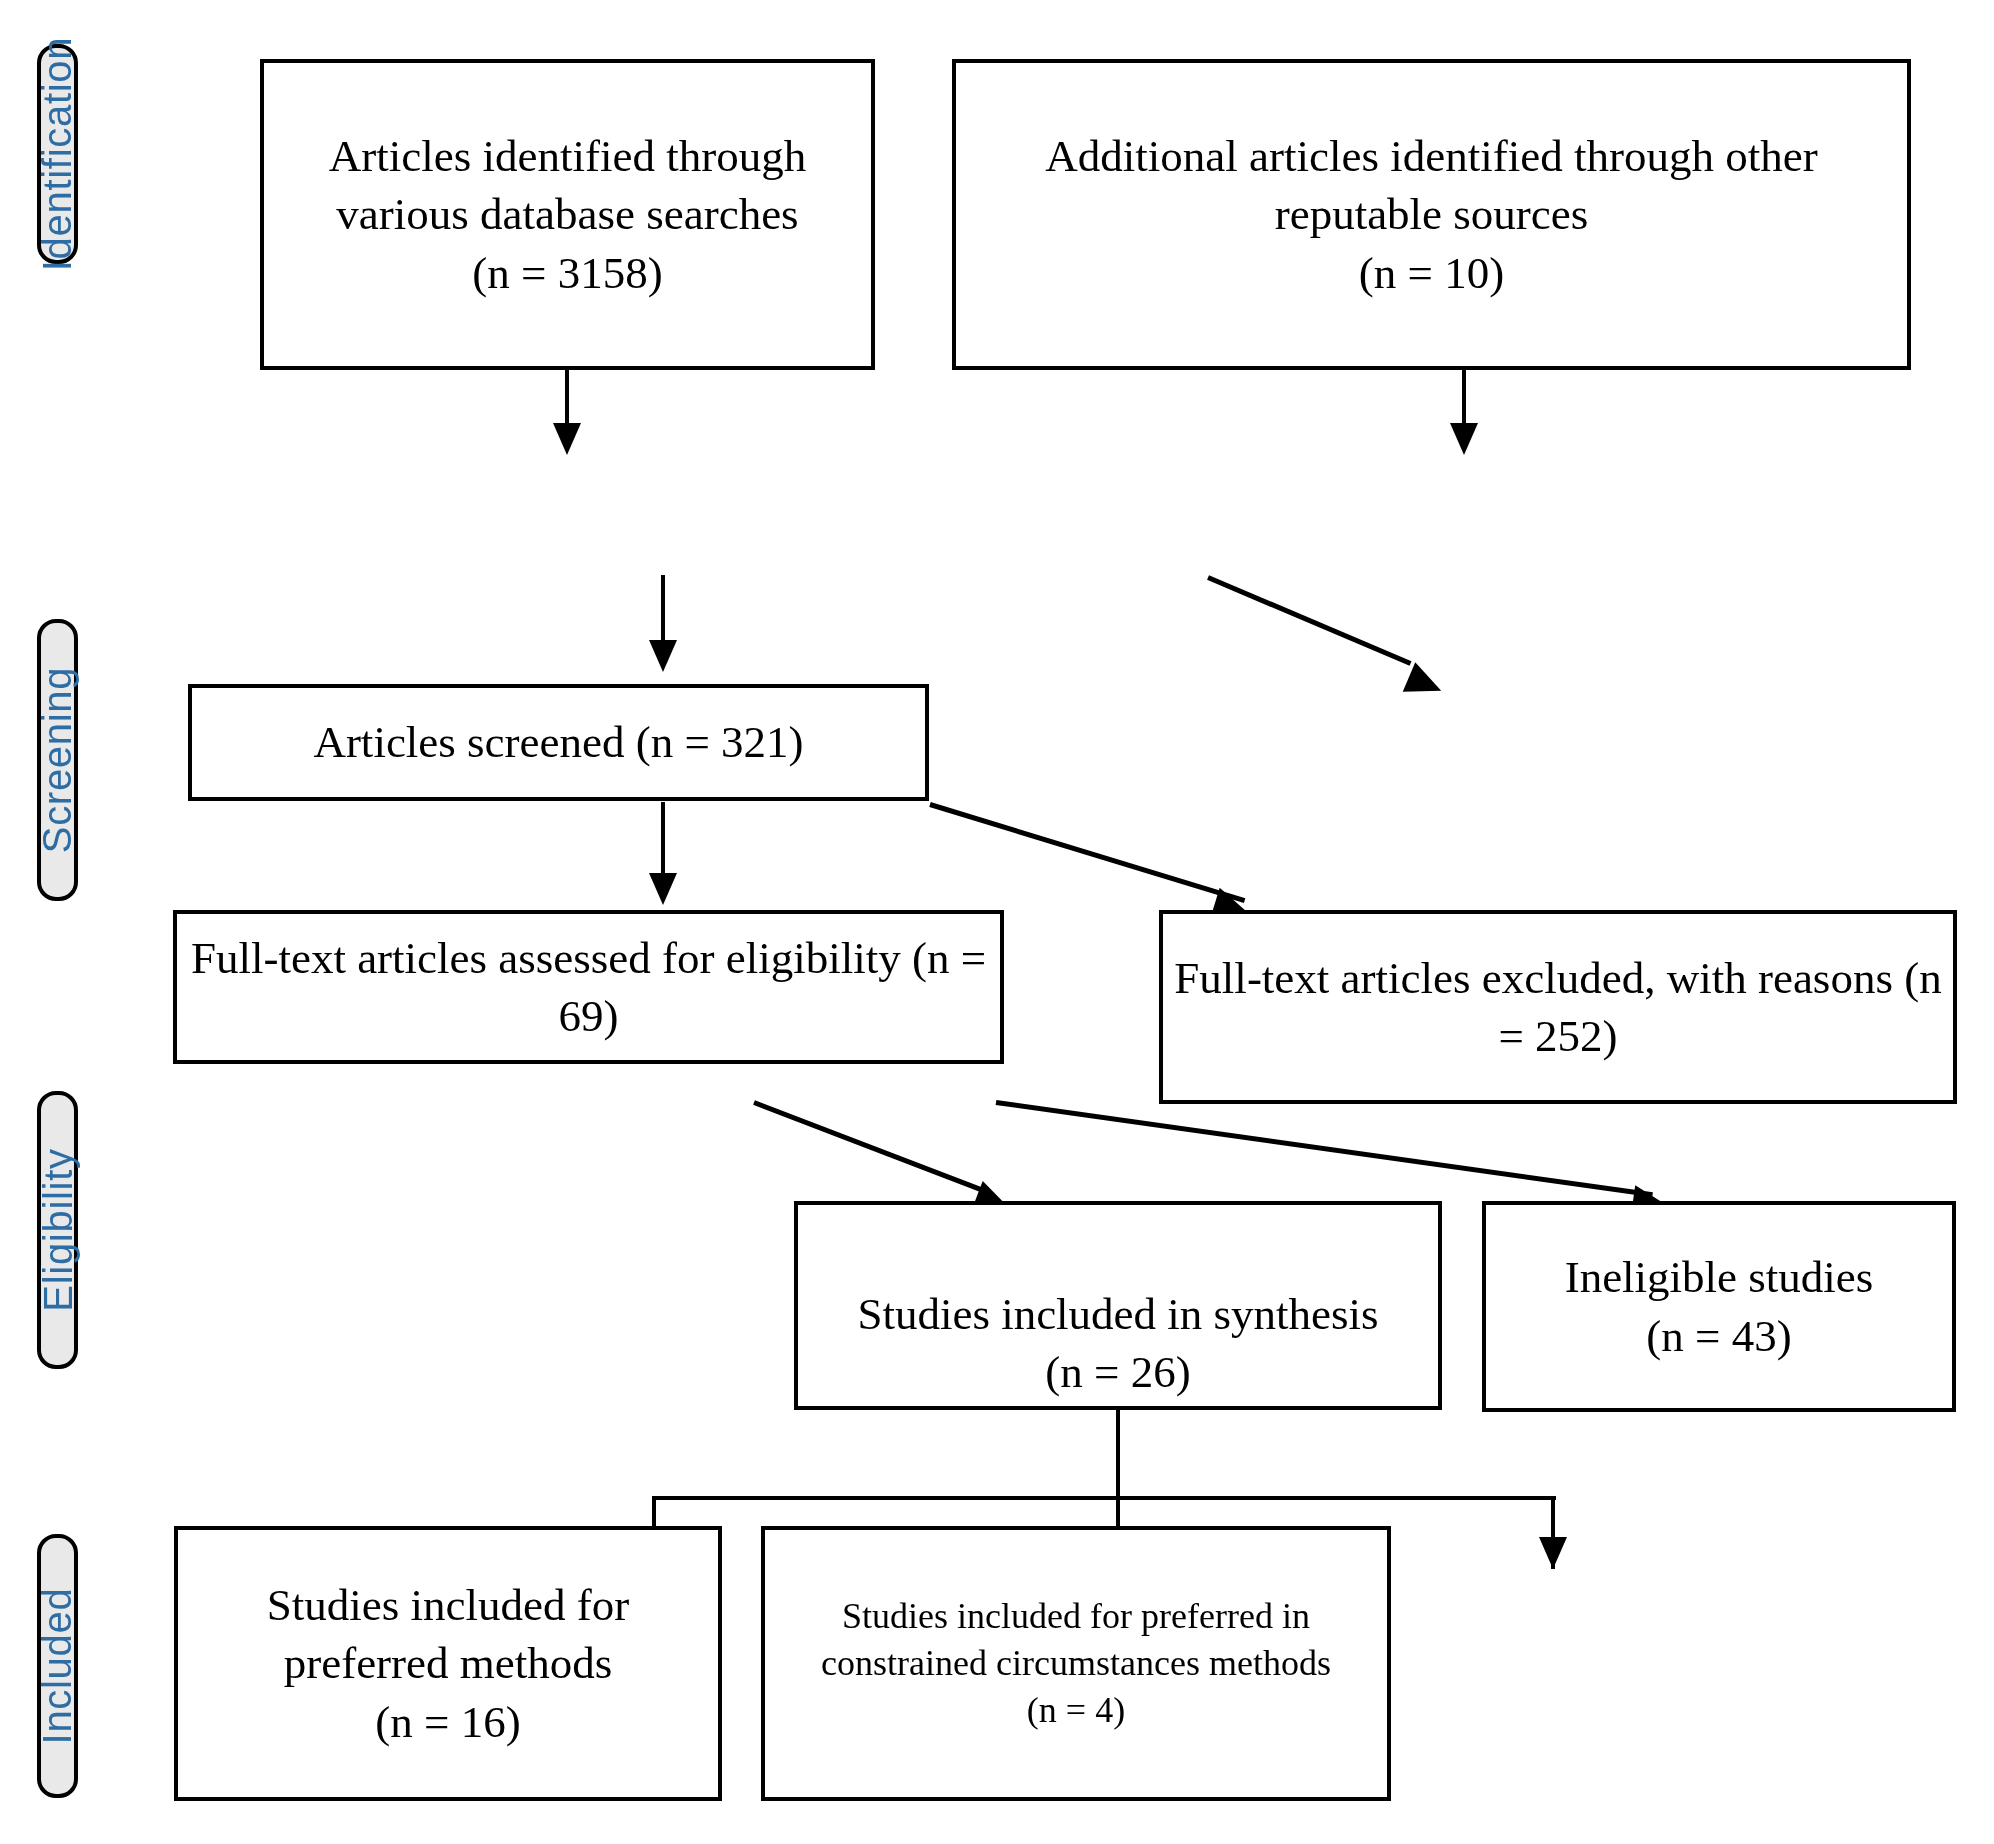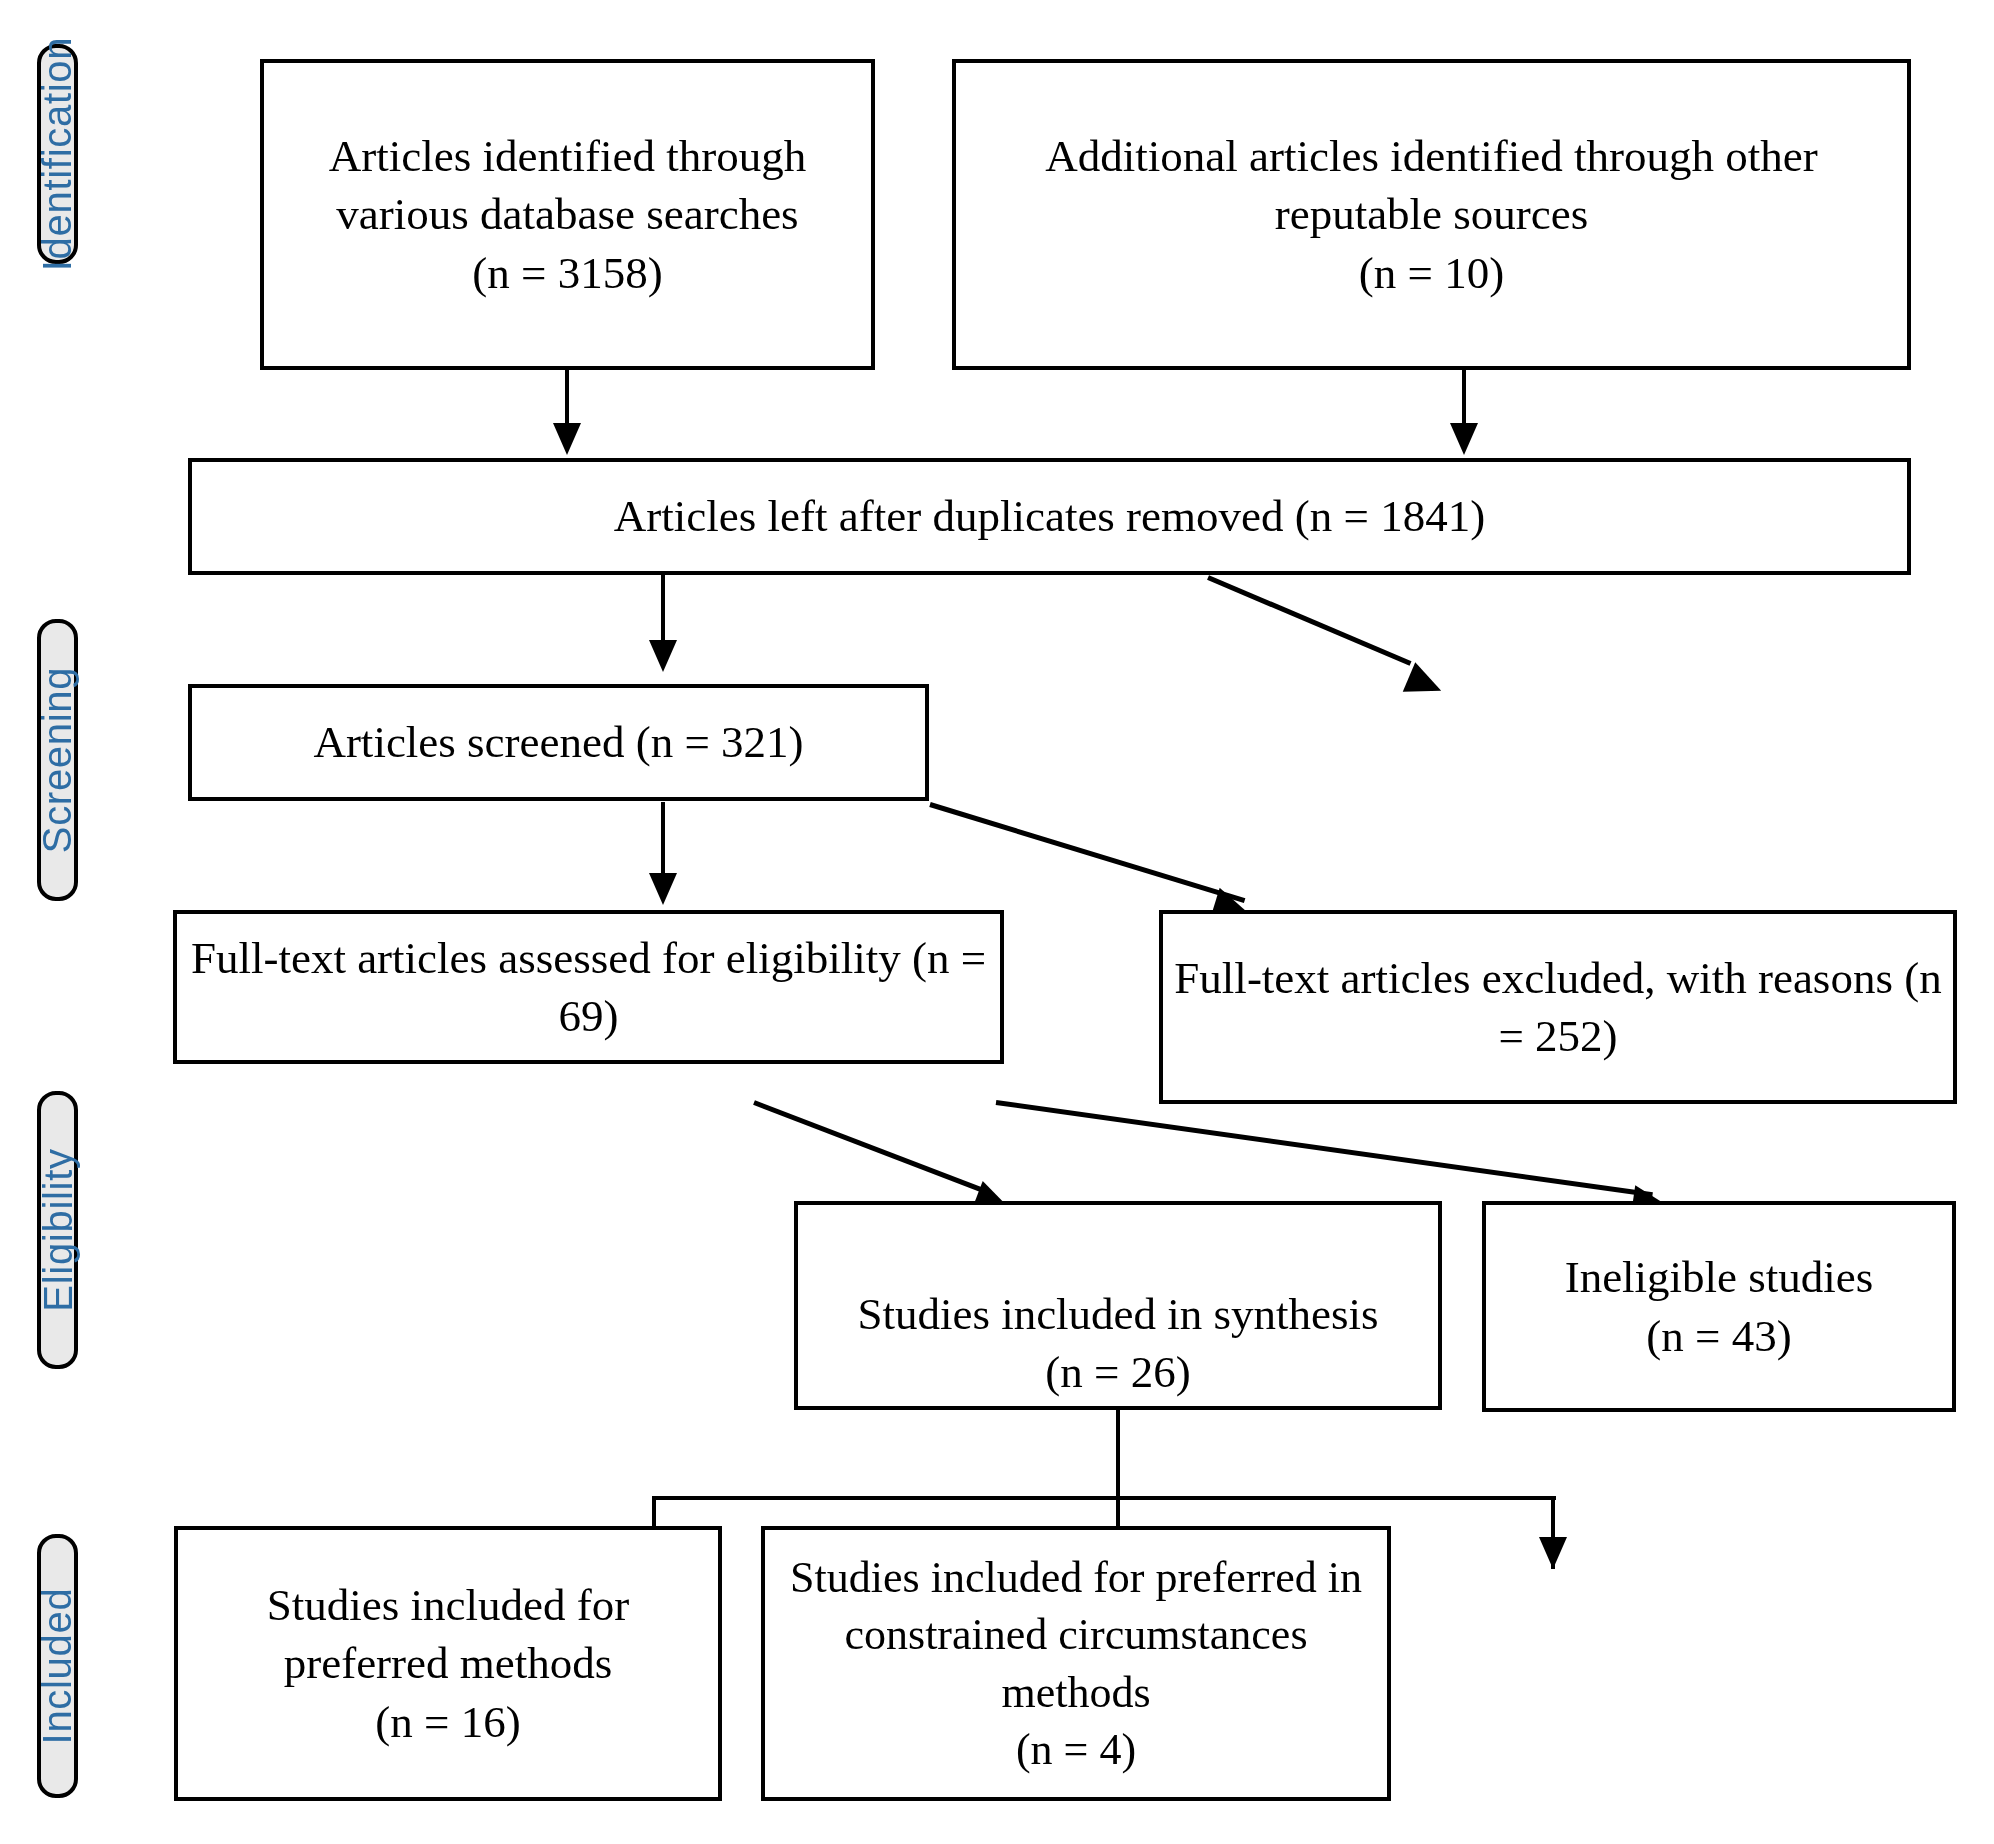--- a/index.html
+++ b/index.html
@@ -31,21 +31,21 @@
     background:#ffffff;
     border:4.4px solid #000000;
     box-sizing:border-box;
     display:flex;align-items:center;justify-content:center;
     text-align:center;
     padding:4.4px 10.2px;
     font-size:45px;
     line-height:1.30;
     color:#000000;
   }
-  .box.tight{font-size:44px;font-family:Liberation Serif, serif;}
+  .box.tight{font-size:36px;font-family:Liberation Serif, serif;}
 
   
   .vline{position:absolute;background:#000000;width:4.4px;}
   .hline{position:absolute;background:#000000;height:4.4px;}
   .arrow-down{
     position:absolute;width:0;height:0;
     border-left:14.6px solid transparent;
     border-right:14.6px solid transparent;
     border-top:32px solid #000000;
   }
@@ -88,23 +88,20 @@
     <span style="white-space:pre-line;">Additional articles identified through other reputable sources
 (n = 10)</span>
   </div>
 
   <div class="vline" style="left:565px; top:370px; height:55px;"></div>
   <div class="arrow-down" style="left:553px; top:423px;"></div>
 
   <div class="vline" style="left:1462px; top:370px; height:55px;"></div>
   <div class="arrow-down" style="left:1450px; top:423px;"></div>
 
-  <div class="box" style="left:188px; top:458px; width:1723px; height:117px;">
-    <span>Articles left after duplicates removed (n = 1841)</span>
-  </div>
 
   <div class="vline" style="left:661px; top:575px; height:66px;"></div>
   <div class="arrow-down" style="left:649px; top:640px;"></div>
 
   <div class="diag" style="left:1208px; top:575px; width:220px; transform:rotate(23deg);"></div>
   <div class="diag-head" style="left:1409px; top:661px; transform:rotate(23deg);"></div>
 
   <div class="box" style="left:188px; top:684px; width:741px; height:117px;">
     <span>Articles screened (n = 321)</span>
   </div>

